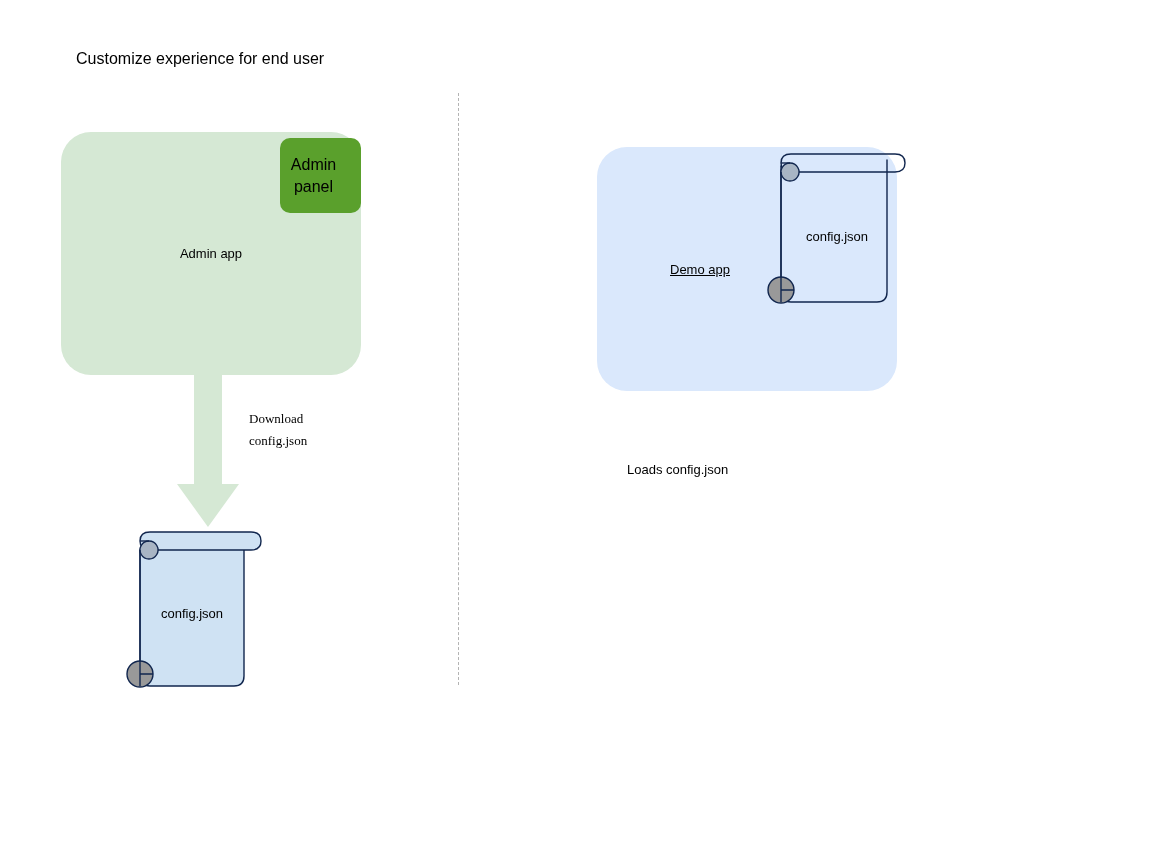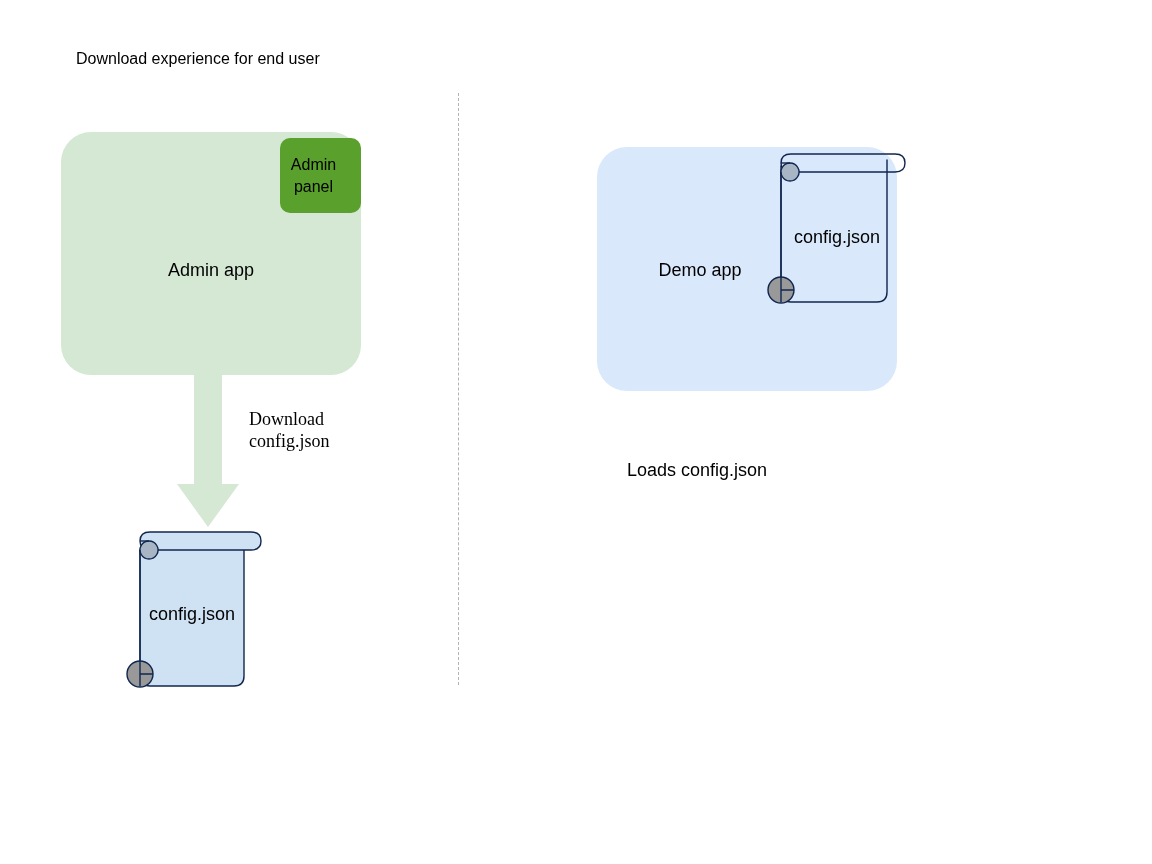--- a/index.html
+++ b/index.html
@@ -14,21 +14,21 @@
     overflow: hidden;
     font-family: "Liberation Sans", sans-serif;
     color: #000000;
   }
   .canvas {
     position: absolute;
     inset: 0;
   }
   .label {
     position: absolute;
-    font-size: 18px;
+    font-size: 13px;
     line-height: 22px;
     color: #000000;
     white-space: pre;
   }
   .heading {
     font-size: 16px;
   }
   
   #heading-left {
     left: 76px;
@@ -47,21 +47,20 @@
     top: 132px;
     width: 300px;
     height: 243px;
     background: #d5e8d4;
   }
   #admin-app-label {
     left: 61px;
     top: 243px;
     width: 300px;
     text-align: center;
-    margin-top: 16px;
   }
   #admin-panel-box {
     position: absolute;
     left: 280px;
     top: 138px;
     width: 81px;
     height: 75px;
     background: #5aa02c;
     border-radius: 10px;
   }
@@ -114,20 +113,21 @@
     top: 147px;
     width: 300px;
     height: 244px;
     background: #dae8fc;
   }
   #demo-app-label {
     left: 610px;
     top: 259px;
     width: 180px;
     text-align: center;
+    text-decoration: underline;
   }
   #scroll-right {
     left: 772px;
     top: 152px;
     width: 145px;
     height: 160px;
   }
   #scroll-right-label {
     left: 785px;
     top: 226px;
@@ -147,21 +147,21 @@
     width: 1px;
     height: 592px;
     border-left: 1px dashed #b3b3b3;
   }
 </style>
 </head>
 <body>
 
 <div class="canvas">
 
-  <div class="label heading" id="heading-left">Download experience for end user</div>
+  <div class="label heading" id="heading-left">Customize experience for end user</div>
 
 
   <div id="divider"></div>
 
   <div class="app-box" id="admin-app-box"></div>
 
   <div class="label" id="admin-app-label">Admin app</div>
 
   <div id="admin-panel-box"></div>
 

